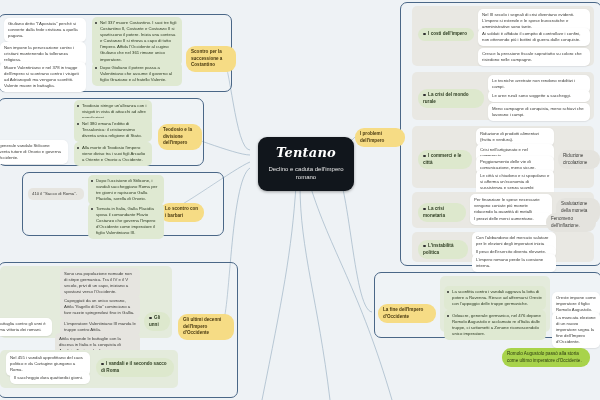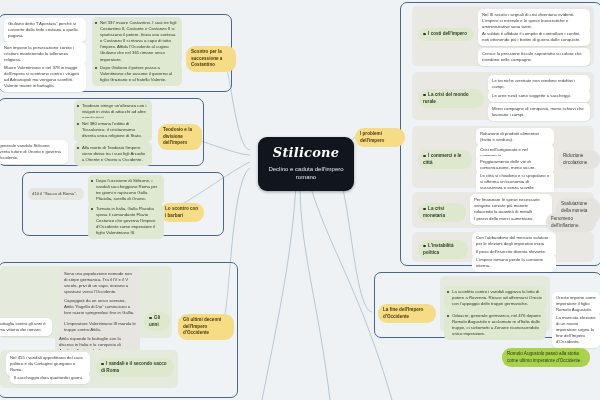--- a/index.html
+++ b/index.html
@@ -109,21 +109,21 @@
       <path d="M250,162 C235,168 178,210 170,210"></path>
       <path d="M250,168 C230,180 230,322 222,322"></path>
 
       <path d="M300,185 C300,250 318,300 330,400"></path>
       <path d="M296,185 C292,250 282,300 262,400"></path>
       <path d="M310,185 C330,250 360,290 392,400"></path>
     </g>
   </svg>
 
   <div class="center-node" style="left:258px;top:137px;width:76px;">
-    <div class="center-title">Stilicone</div>
+    <div class="center-title">Tentano</div>
     <div class="center-sub">Declino e caduta dell'impero romano</div>
   </div>
 
   <div class="group" style="left:400px;top:2px;width:200px;height:262px;"></div>
 
   <div class="pill yellow" style="left:355px;top:128px;width:50px;">
     <span class="txt">I problemi dell'impero</span>
   </div>
 
   <div class="panel" style="left:412px;top:6px;width:182px;height:60px;"></div>

